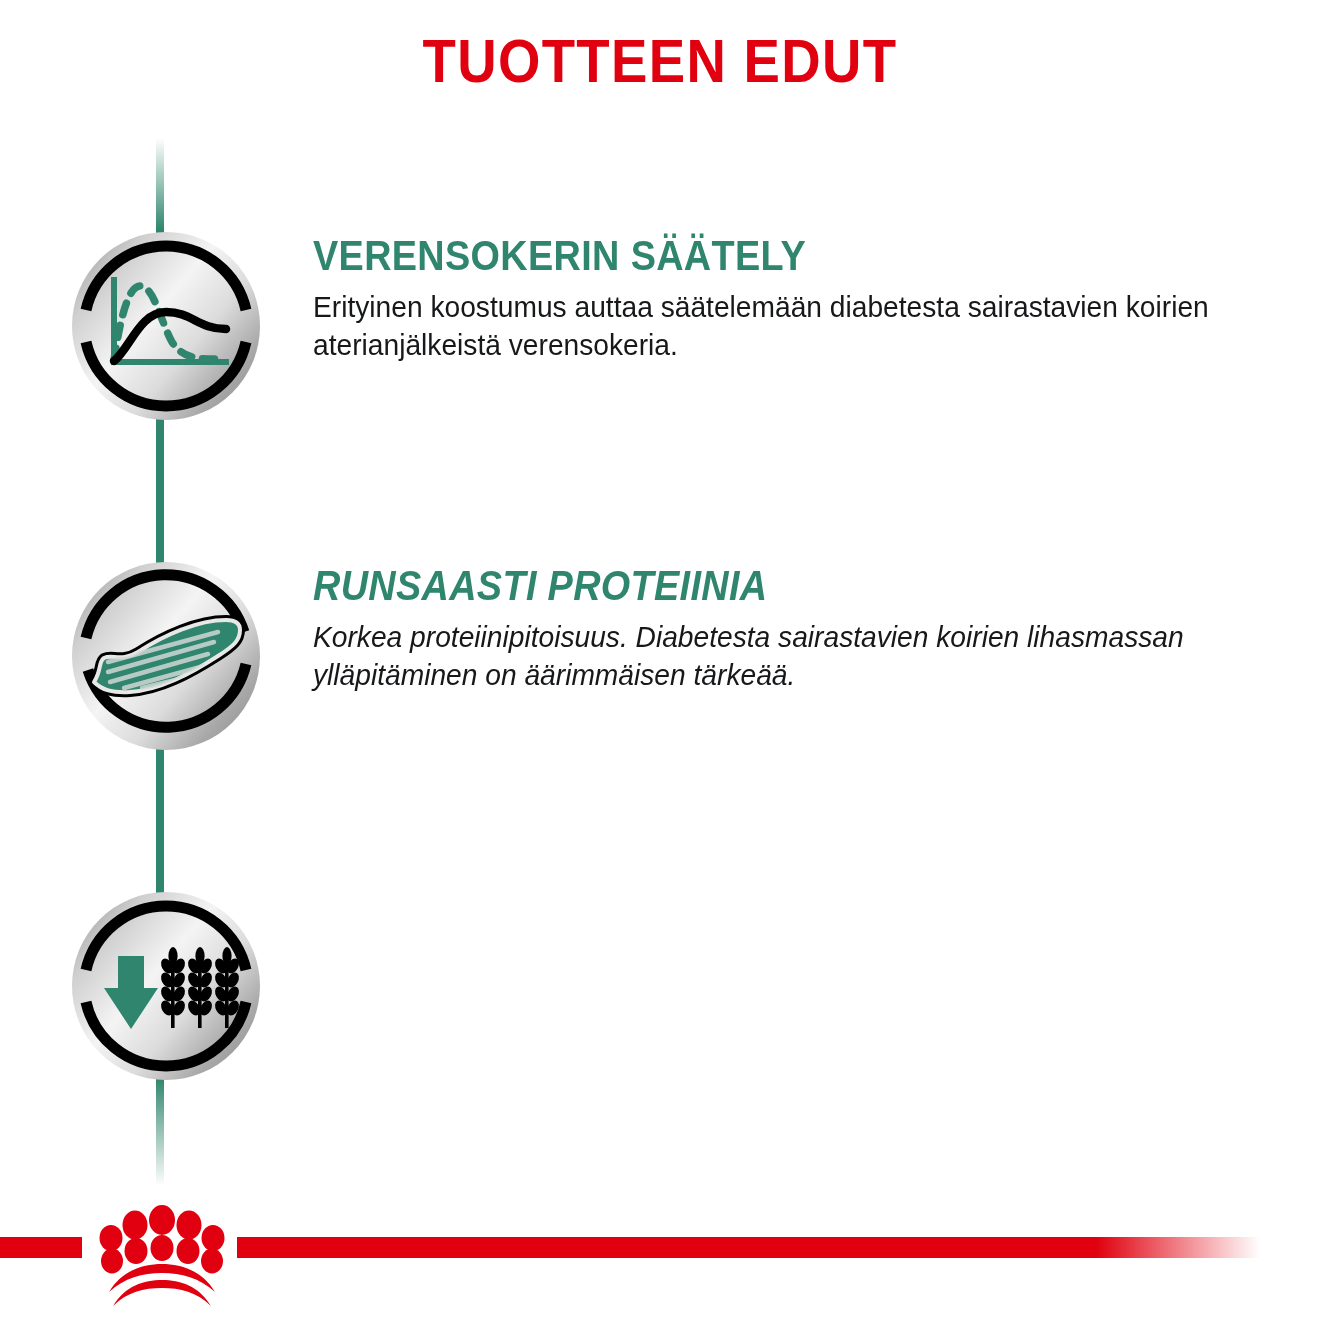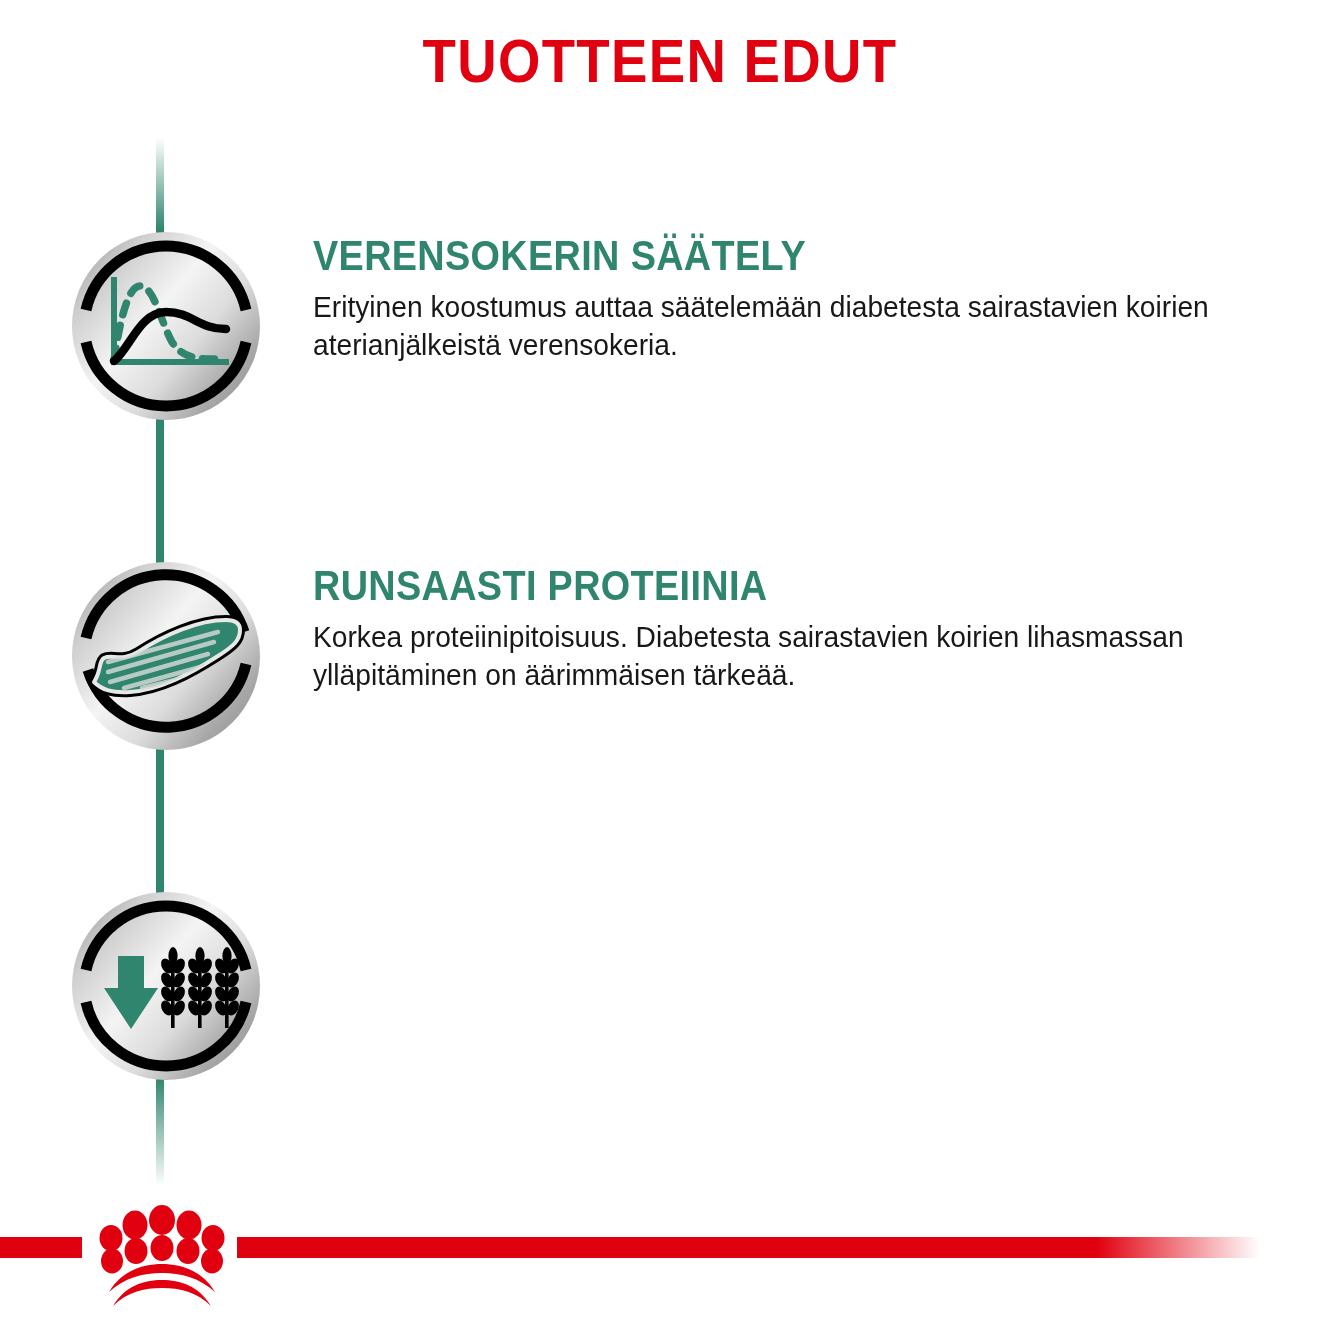--- a/index.html
+++ b/index.html
@@ -33,21 +33,21 @@
     width:8px;
   }
   .spine-top    { top:138px;  height:118px; background:linear-gradient(to bottom,rgba(47,133,109,0) 0%,#2f856d 78%); }
   .spine-mid-1  { top:405px;  height:200px; background:#2f856d; }
   .spine-mid-2  { top:735px;  height:200px; background:#2f856d; }
   .spine-bottom { top:1068px; height:118px; background:linear-gradient(to bottom,#2f856d 8%,rgba(47,133,109,0) 100%); }
 
   
   .benefit { position:absolute; left:0; width:1320px; height:200px; }
   .benefit.b1 { top:228px; }
-  .benefit.b2 { top:558px; }
+  .benefit.b2 { top:558px;font-style:italic; }
   .benefit.b3 { top:888px; }
 
   .icon-wrap {
     position:absolute;
     left:68px; top:0;
     width:196px; height:196px;
   }
   .icon-wrap svg { display:block; width:196px; height:196px; }
 
   .text-block {

